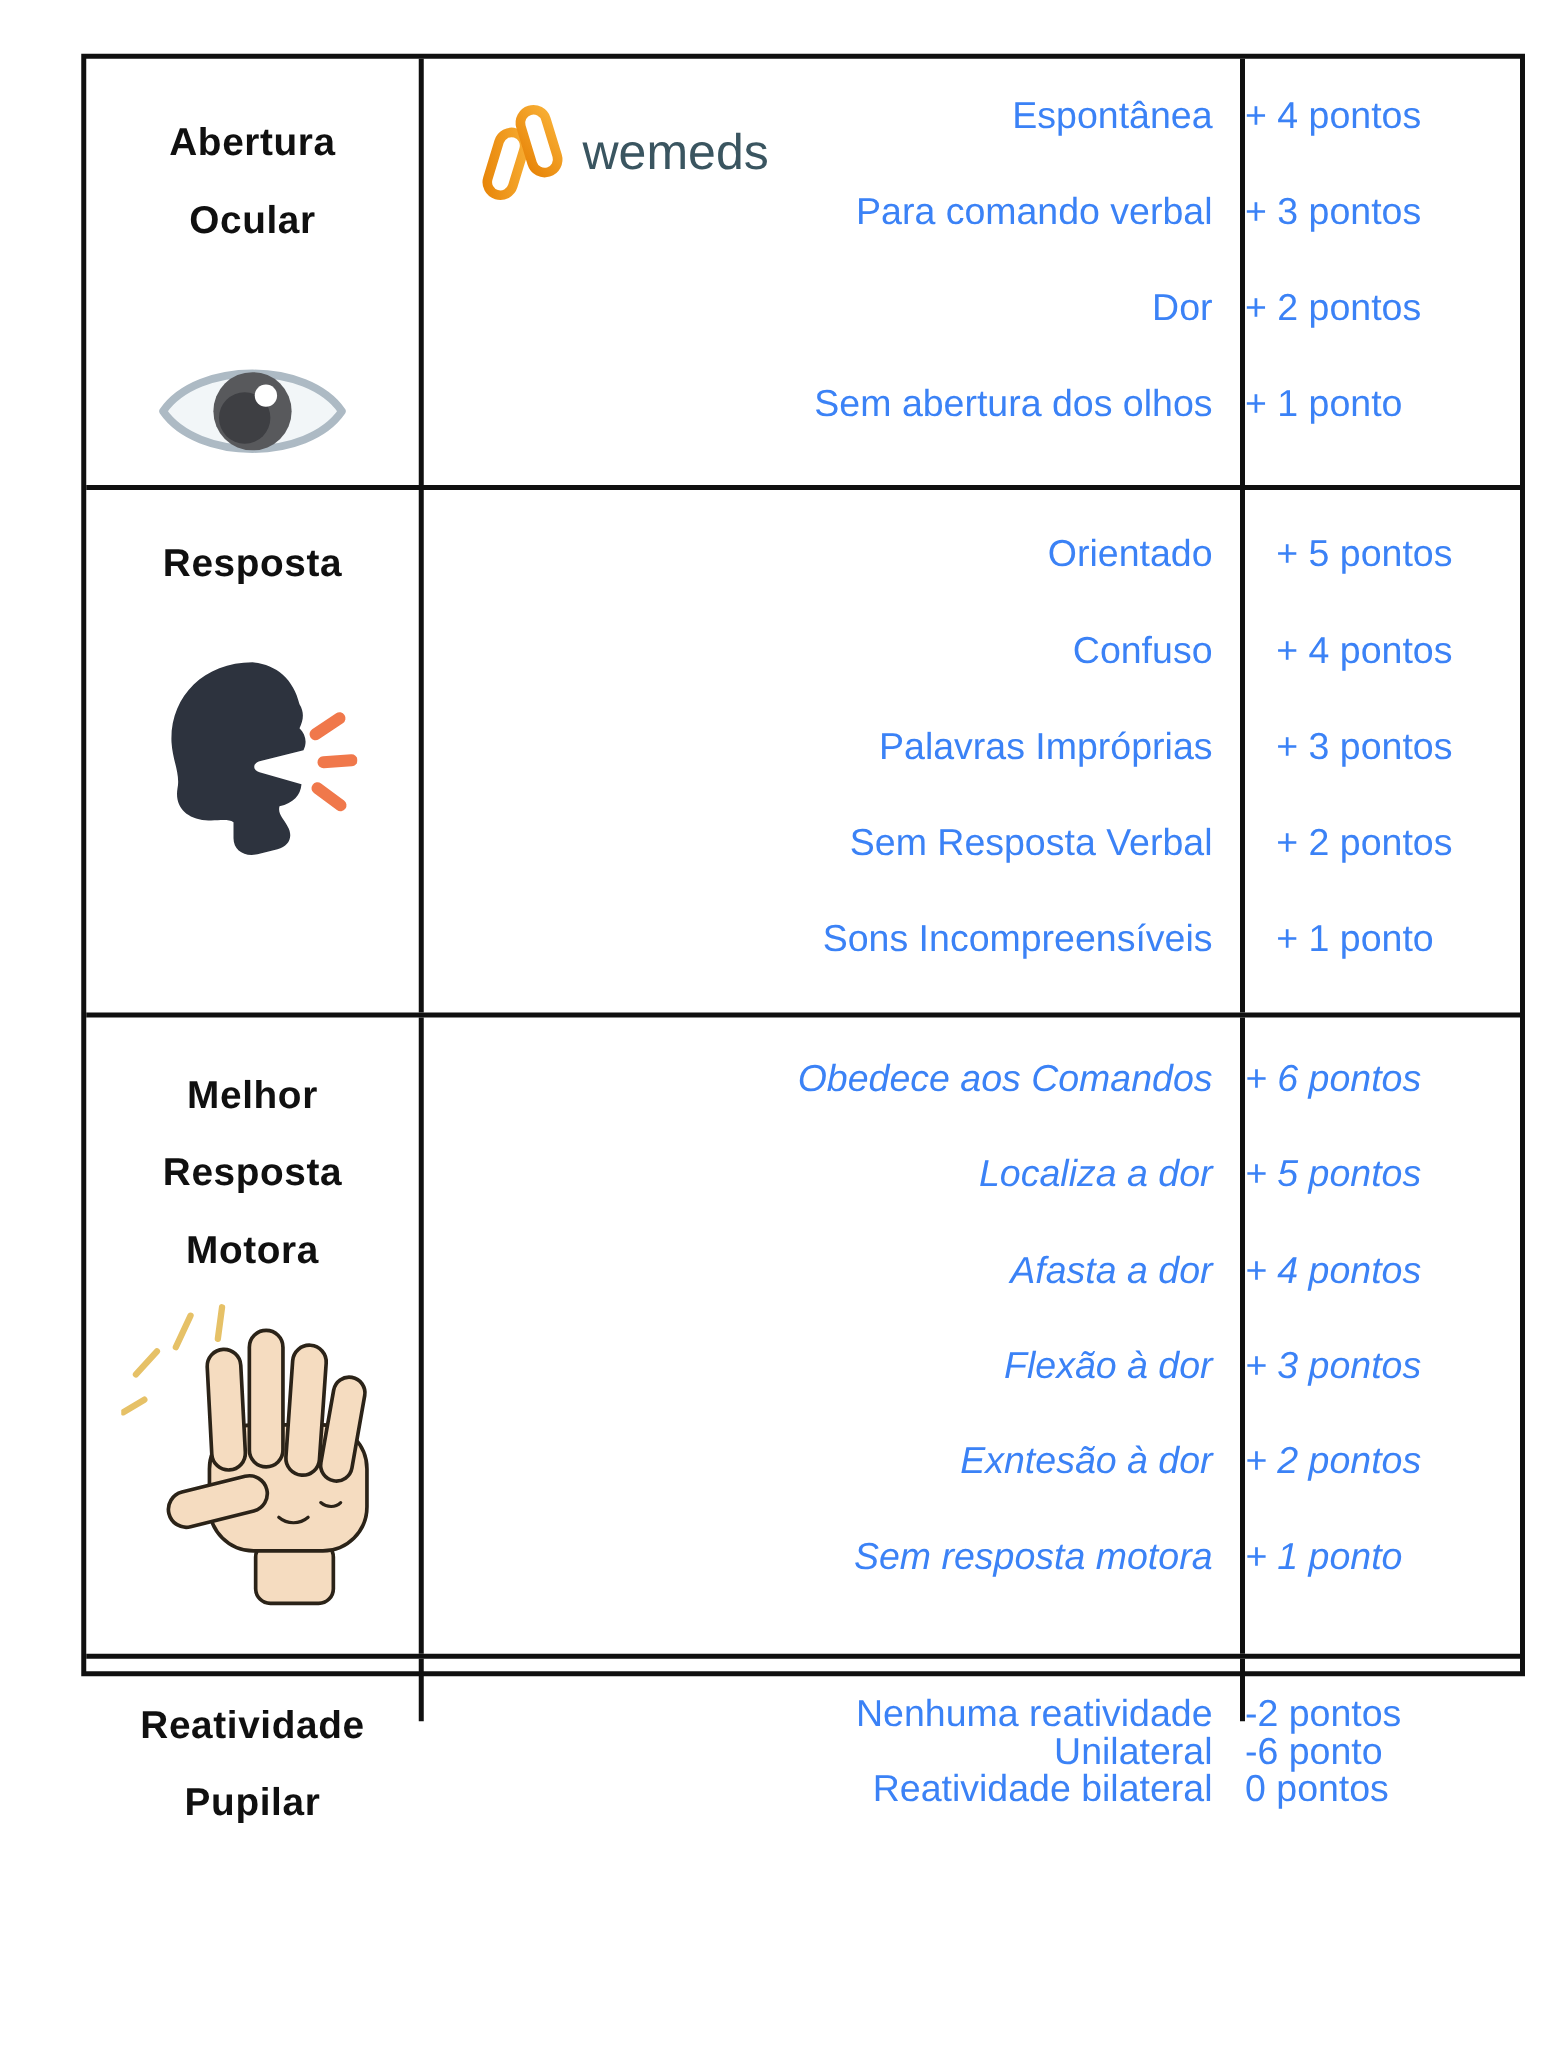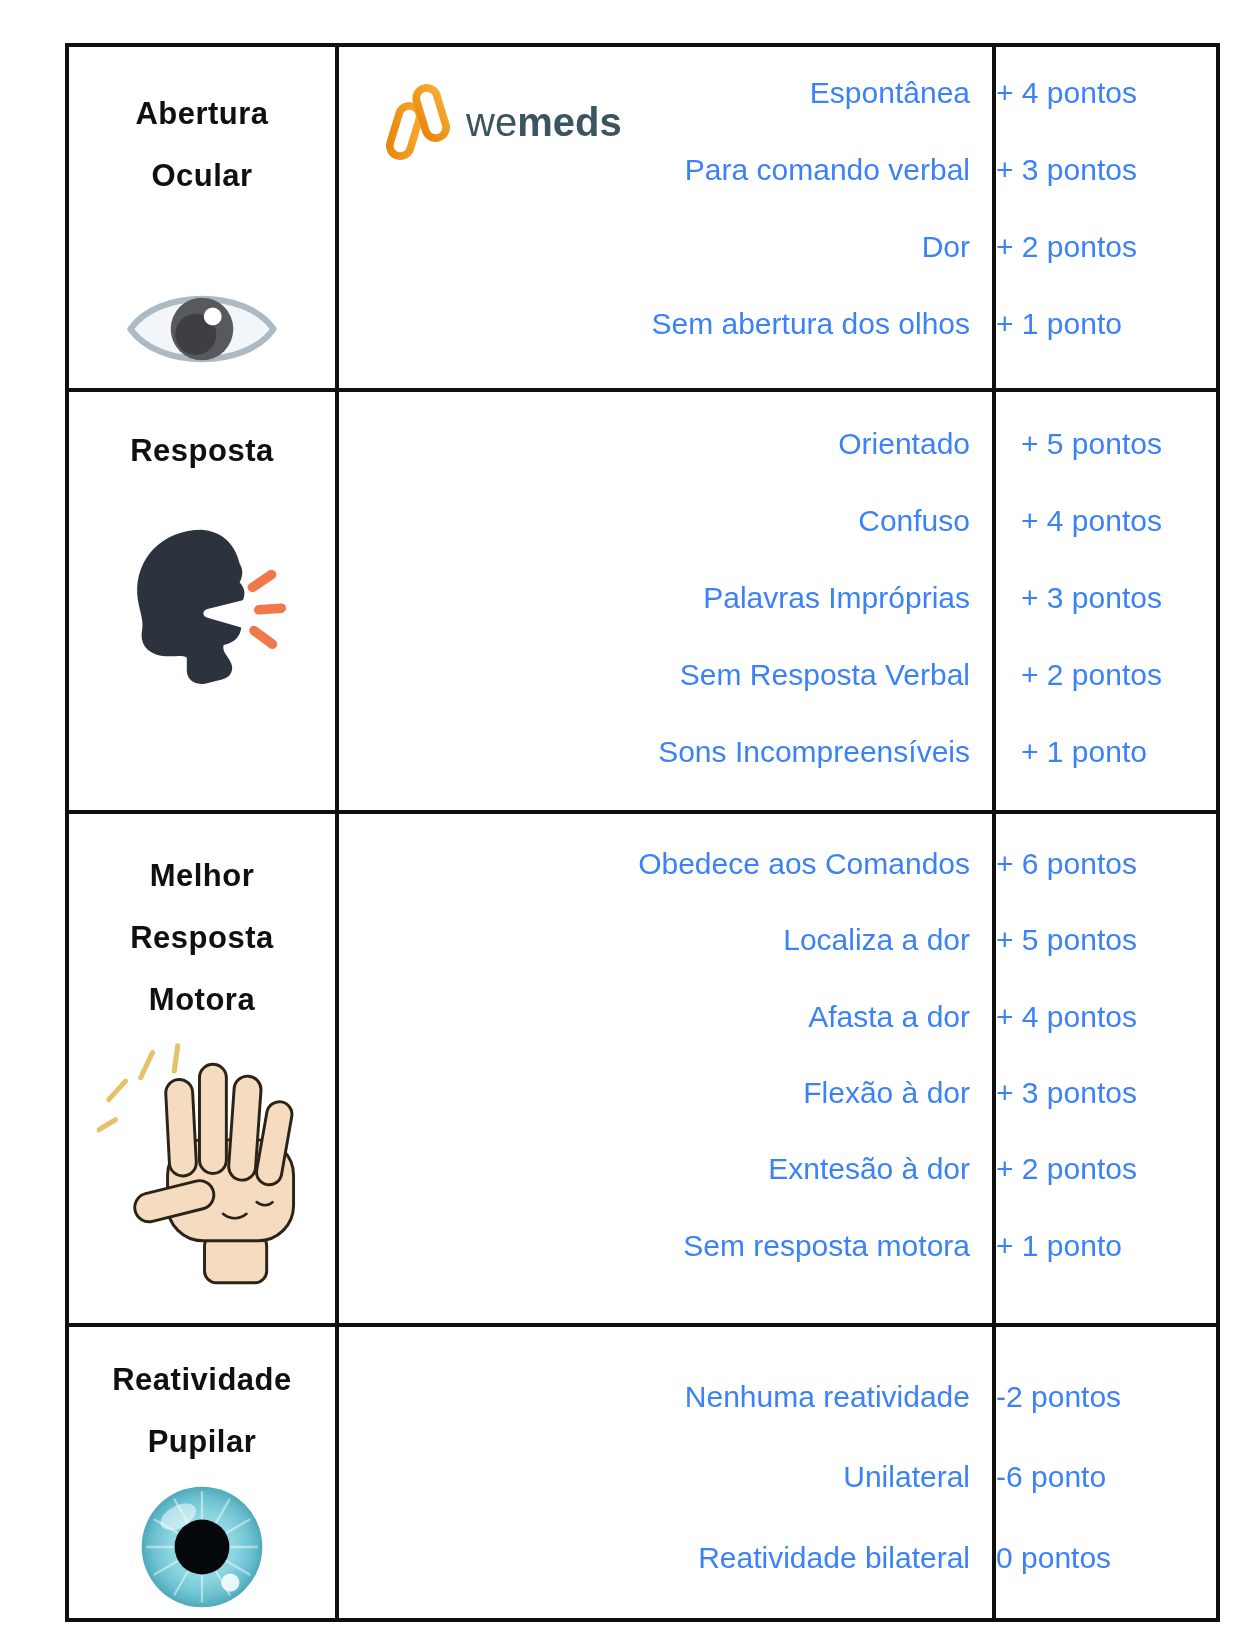--- a/index.html
+++ b/index.html
@@ -5,21 +5,21 @@
   html,body { margin:0; padding:0; }
   body {
     width:1248px; height:1651px;
     background:#ffffff;
     font-family:"Liberation Sans", sans-serif;
     position:relative;
     overflow:hidden;
   }
   .gcs-table {
     position:absolute; left:65px; top:43px;
-    width:1155px; height:1579px;
+    width:1155px; height:1298px;
     box-sizing:border-box;
     border:4px solid #101010;
     background:#ffffff;
     display:grid;
     grid-template-rows:345px 422px 513px 1fr;
   }
   .row {
     display:grid;
     grid-template-columns:270px 657px 1fr;
     border-bottom:4px solid #101010;
@@ -48,40 +48,40 @@
   .hdr-line {
     font-size:31px; font-weight:bold; color:#101010;
     line-height:62px; text-align:center; letter-spacing:0.5px;
   }
   .item-label, .item-points {
     font-size:30px; color:#3b82f6; line-height:1; white-space:nowrap;
   }
   
   .row-0 .cell.mid, .row-0 .cell.pts { padding-top:8px;  padding-bottom:26px; }
   .row-1 .cell.mid, .row-1 .cell.pts { padding-top:13px; padding-bottom:19px;padding-left:25px; }
-  .row-2 .cell.mid, .row-2 .cell.pts { padding-top:12px;  padding-bottom:39px; }
+  .row-2 .cell.mid, .row-2 .cell.pts { padding-top:12px;  padding-bottom:39px;font-style:italic; }
   .row-3 .cell.mid, .row-3 .cell.pts { padding-top:30px; padding-bottom:20px; }
 
   .row-0 .cell.left { padding-top:36px; }
   .row-1 .cell.left { padding-top:28px; }
   .row-2 .cell.left { padding-top:31px; }
   .row-3 .cell.left { padding-top:22px; }
 
   .icon-eye   { margin-top:70px; }
   .icon-head  { margin-top:43px; }
   .icon-hand  { margin-top:8px; }
   .icon-iris  { margin-top:10px; }
 
   .wemeds-logo {
     position:absolute; left:44px; top:36px;
     display:flex; align-items:center; gap:13px;
   }
   .wemeds-text { font-size:40px; color:#3a5560; line-height:1; }
   .wemeds-text .we   { font-weight:400; }
-  .wemeds-text .meds { font-weight:700; }
+  .wemeds-text .meds { font-weight:400; }
 </style>
 </head>
 <body>
 
 <div class="gcs-table">
 
   <section class="row row-0">
     <div class="cell left">
       <div>
           <div class="hdr-line">Abertura</div>

